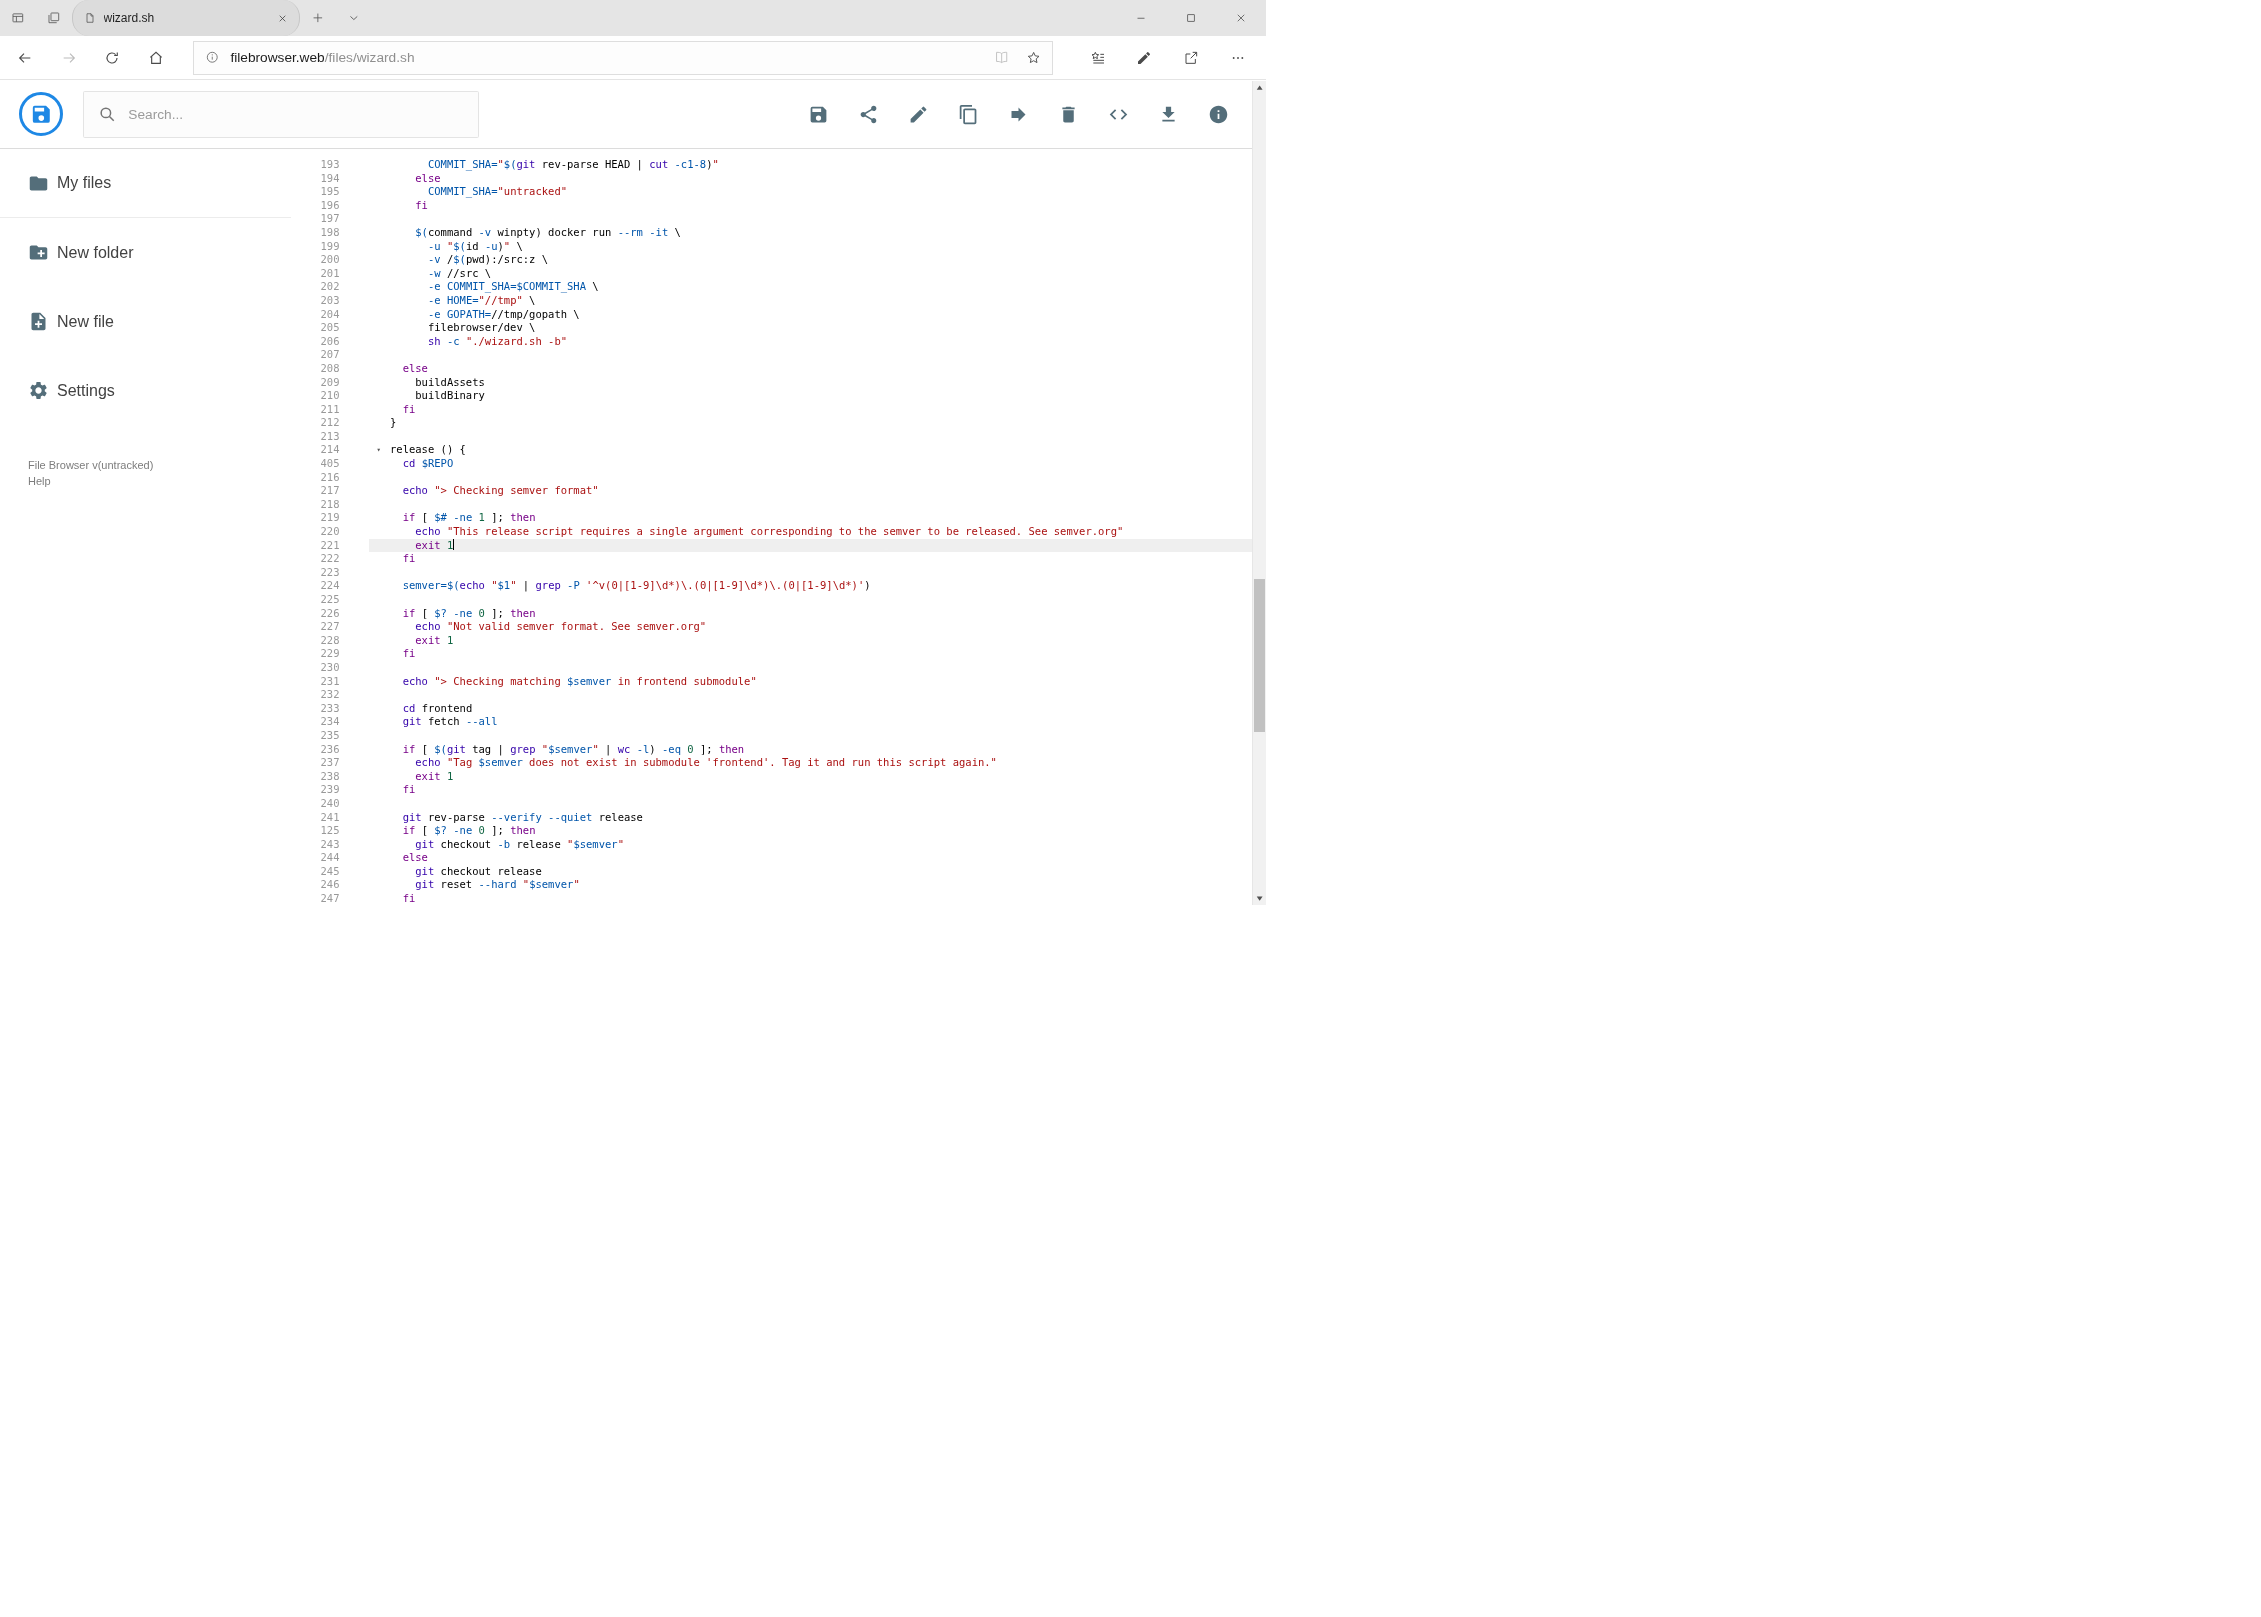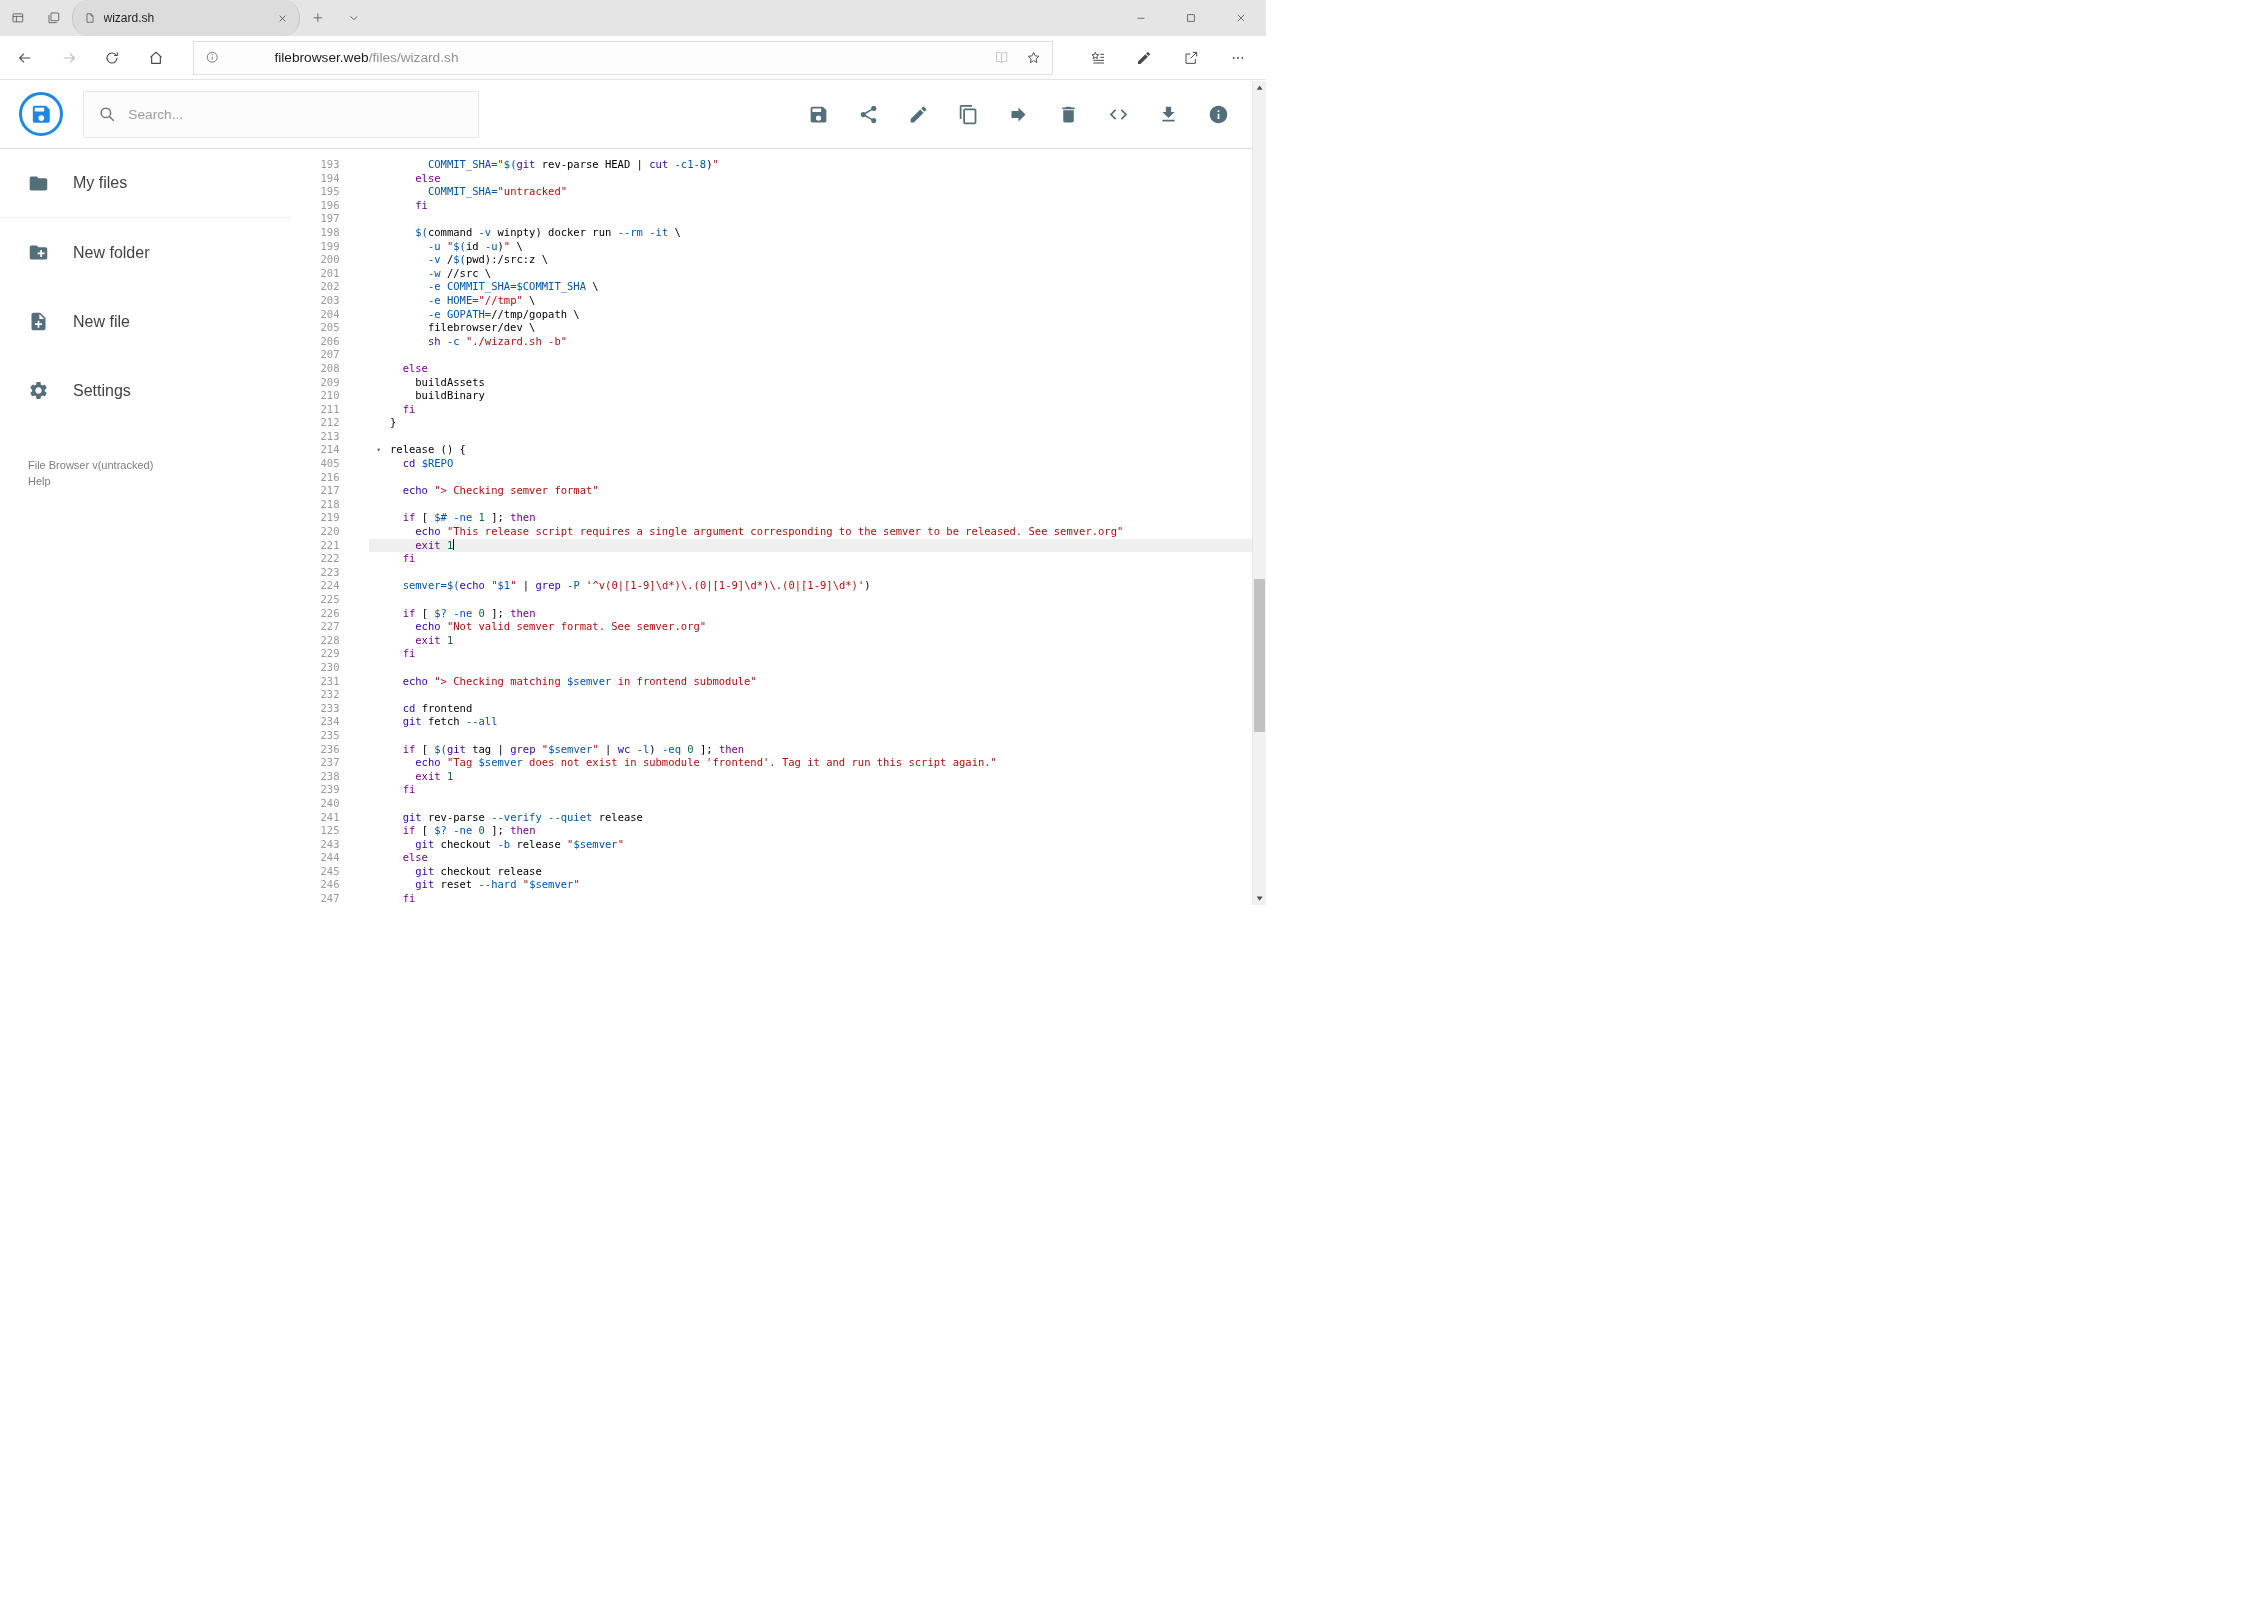--- a/index.html
+++ b/index.html
@@ -22,21 +22,21 @@
   .window-controls{margin-left:auto;display:flex;align-items:stretch;}
   .winctl{width:50px;display:flex;align-items:center;justify-content:center;color:#1f1f1f;}
   .winctl .icon{width:12px;height:12px;}
 
   
   .navbar{height:44px;background:#fff;border-bottom:0.8px solid #e4e4e4;display:flex;align-items:center;padding:0 9.7px 0 6.5px;}
   .nav-left{display:flex;align-items:center;gap:6.5px;}
   .nav-btn{width:37px;height:36px;display:flex;align-items:center;justify-content:center;color:#4a4a4a;border-radius:1.6px;}
   .nav-btn .icon{width:16px;height:16px;}
   .nav-btn.disabled{color:#bcbcbc;}
-  .urlbox{flex:1;height:34px;margin:0 21px 0 19.4px;border:0.8px solid #dedede;background:#fdfdfd;display:flex;align-items:center;padding-right:3.2px;gap:44px;}
+  .urlbox{flex:1;height:34px;margin:0 21px 0 19.4px;border:0.8px solid #dedede;background:#fdfdfd;display:flex;align-items:center;padding-right:3.2px;}
   .url-info{width:36px;height:32px;display:flex;align-items:center;justify-content:center;color:#6d6d6d;}
   .url-info .icon{width:14.5px;height:14.5px;}
   .url-text{flex:1;font-size:13.7px;color:#1c1c1c;white-space:nowrap;overflow:hidden;}
   .url-path{color:#8f8f8f;}
   .urlbar-btn{width:32px;height:29px;display:flex;align-items:center;justify-content:center;color:#4f4f4f;}
   .urlbar-btn .icon{width:15.3px;height:15.3px;}
   .urlbar-btn.disabled{color:#c0c0c0;}
   .nav-right{display:flex;align-items:center;gap:9.7px;margin-left:4.8px;}
 
   
@@ -46,21 +46,21 @@
   .searchbox{width:396px;height:47px;margin-left:19.4px;border:0.8px solid #e4e4e4;background:#fcfcfc;border-radius:1.6px;display:flex;align-items:center;padding:0 14.5px;gap:12px;color:#757575;}
   .searchbox .icon{width:18px;height:18px;}
   .searchbox input{border:none;outline:none;background:transparent;font-size:13.7px;color:#333;flex:1;font-family:"Liberation Sans",sans-serif;}
   .searchbox input::placeholder{color:#9b9b9b;}
   .toolbar{margin-left:auto;margin-right:37px;display:flex;gap:29px;align-items:center;}
   .tb-btn{width:21px;height:21px;color:#546e7a;}
 
   
   .appbody{display:flex;height:755px;margin-right:13.7px;}
   .sidebar{width:291px;flex:none;}
-  .side-item{height:69px;display:flex;align-items:center;gap:24px;padding-left:28px;color:#424242;}
+  .side-item{height:69px;display:flex;align-items:center;gap:8px;padding-left:28px;color:#424242;}
   .side-item.first{border-bottom:0.8px solid #ececec;}
   .side-icon{width:21px;height:21px;color:#546e7a;}
   .side-label{font-size:16px;}
   .side-footer{margin-top:32px;padding-left:28px;font-size:11px;color:#7d7d7d;line-height:16px;}
   .side-help{color:#7d7d7d;text-decoration:none;display:inline-block;}
 
   
   .editor{flex:1;font-family:"DejaVu Sans Mono","Liberation Mono",monospace;font-size:10.5px;line-height:13.6px;padding-top:9px;overflow:hidden;background:#fff;}
   .cline{display:flex;height:13.6px;}
   .gut{width:78px;text-align:center;color:#999;flex:none;position:relative;white-space:pre;}

